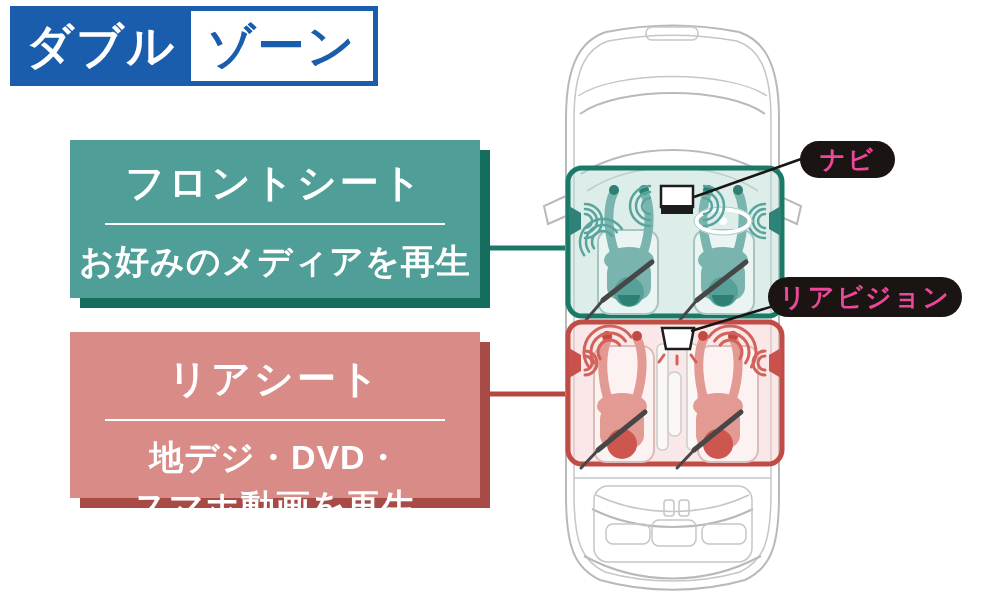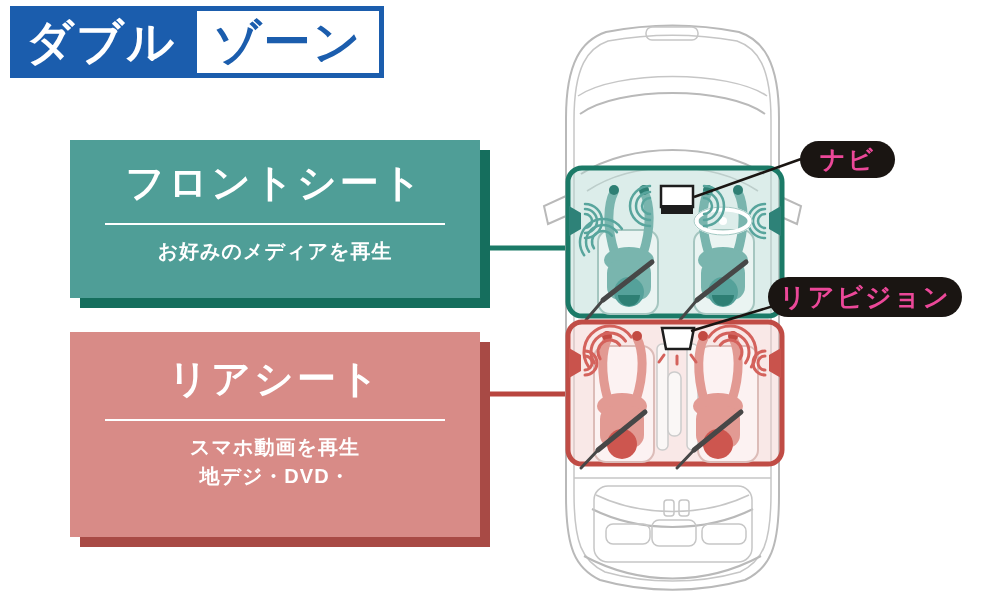--- a/index.html
+++ b/index.html
@@ -1,35 +1,35 @@
 <!DOCTYPE html>
 <html><head>
 <meta charset="utf-8">
 <style>
   html,body{margin:0;padding:0;background:#fff;}
   .stage{position:relative;width:1000px;height:598px;background:#ffffff;overflow:hidden;
          font-family:"Liberation Sans",sans-serif;}
   .layer{position:absolute;left:0;top:0;width:1000px;height:598px;}
 
   
-  .title-bar{position:absolute;left:10px;top:6px;height:72px;display:flex;align-items:stretch;
+  .title-bar{position:absolute;left:10px;top:6px;height:80px;display:flex;align-items:stretch;
              background:#1b5dad;z-index:3;}
   .title-left{color:#ffffff;font-size:47px;font-weight:bold;display:flex;align-items:center;
               padding:0 14px 0 16px;letter-spacing:2px;}
   .title-right{background:#ffffff;color:#1b5dad;font-size:47px;font-weight:bold;display:flex;
-               align-items:center;margin:5px 5px 5px 7px;padding:0 16px;letter-spacing:2px;}
+               align-items:center;margin:5px 5px 5px 1px;padding:0 16px;letter-spacing:2px;}
 
   
   .card{position:absolute;left:70px;width:410px;color:#ffffff;text-align:center;z-index:3;}
   .card-front{top:140px;height:158px;background:#4f9e97;box-shadow:10px 10px 0 #156e5d;}
-  .card-rear{top:332px;height:205px;background:#d88b87;box-shadow:10px 10px 0 #a84a45;}
+  .card-rear{top:332px;height:166px;background:#d88b87;box-shadow:10px 10px 0 #a84a45;}
   .card-title{font-size:39px;font-weight:bold;letter-spacing:3px;padding-top:16px;}
   .card-rear .card-title{padding-top:20px;}
   .card-divider{height:2px;background:#ffffff;width:340px;margin:13px auto 12px auto;}
-  .card-sub{font-size:20px;font-weight:bold;letter-spacing:1px;line-height:1.45;}
+  .card-sub{font-size:34px;font-weight:bold;letter-spacing:1px;line-height:1.45;}
 
   
   .callout{position:absolute;background:#1a1512;color:#ec4899;font-weight:bold;display:flex;
            align-items:center;justify-content:center;z-index:3;letter-spacing:2px;}
   .callout-navi{left:800px;top:141px;width:95px;height:37px;border-radius:19px;font-size:25px;}
   .callout-rv{left:768px;top:277px;width:194px;height:40px;border-radius:21px;font-size:26px;}
 
   
   .carline{stroke:#b9b9b9;stroke-width:2;fill:none;stroke-linejoin:round;}
   .carline2{stroke:#c6c6c6;stroke-width:1.5;fill:none;stroke-linejoin:round;}
@@ -231,20 +231,20 @@
 
   <div class="card card-front">
     <div class="card-title">フロントシート</div>
     <div class="card-divider"></div>
     <div class="card-sub">お好みのメディアを再生</div>
   </div>
 
   <div class="card card-rear">
     <div class="card-title">リアシート</div>
     <div class="card-divider"></div>
+    <div class="card-sub">地デジ・DVD・</div>
     <div class="card-sub">スマホ動画を再生</div>
-    <div class="card-sub">地デジ・DVD・</div>
   </div>
 
   <div class="callout callout-navi">ナビ</div>
   <div class="callout callout-rv">リアビジョン</div>
 
 </div>
 
 </body></html>

